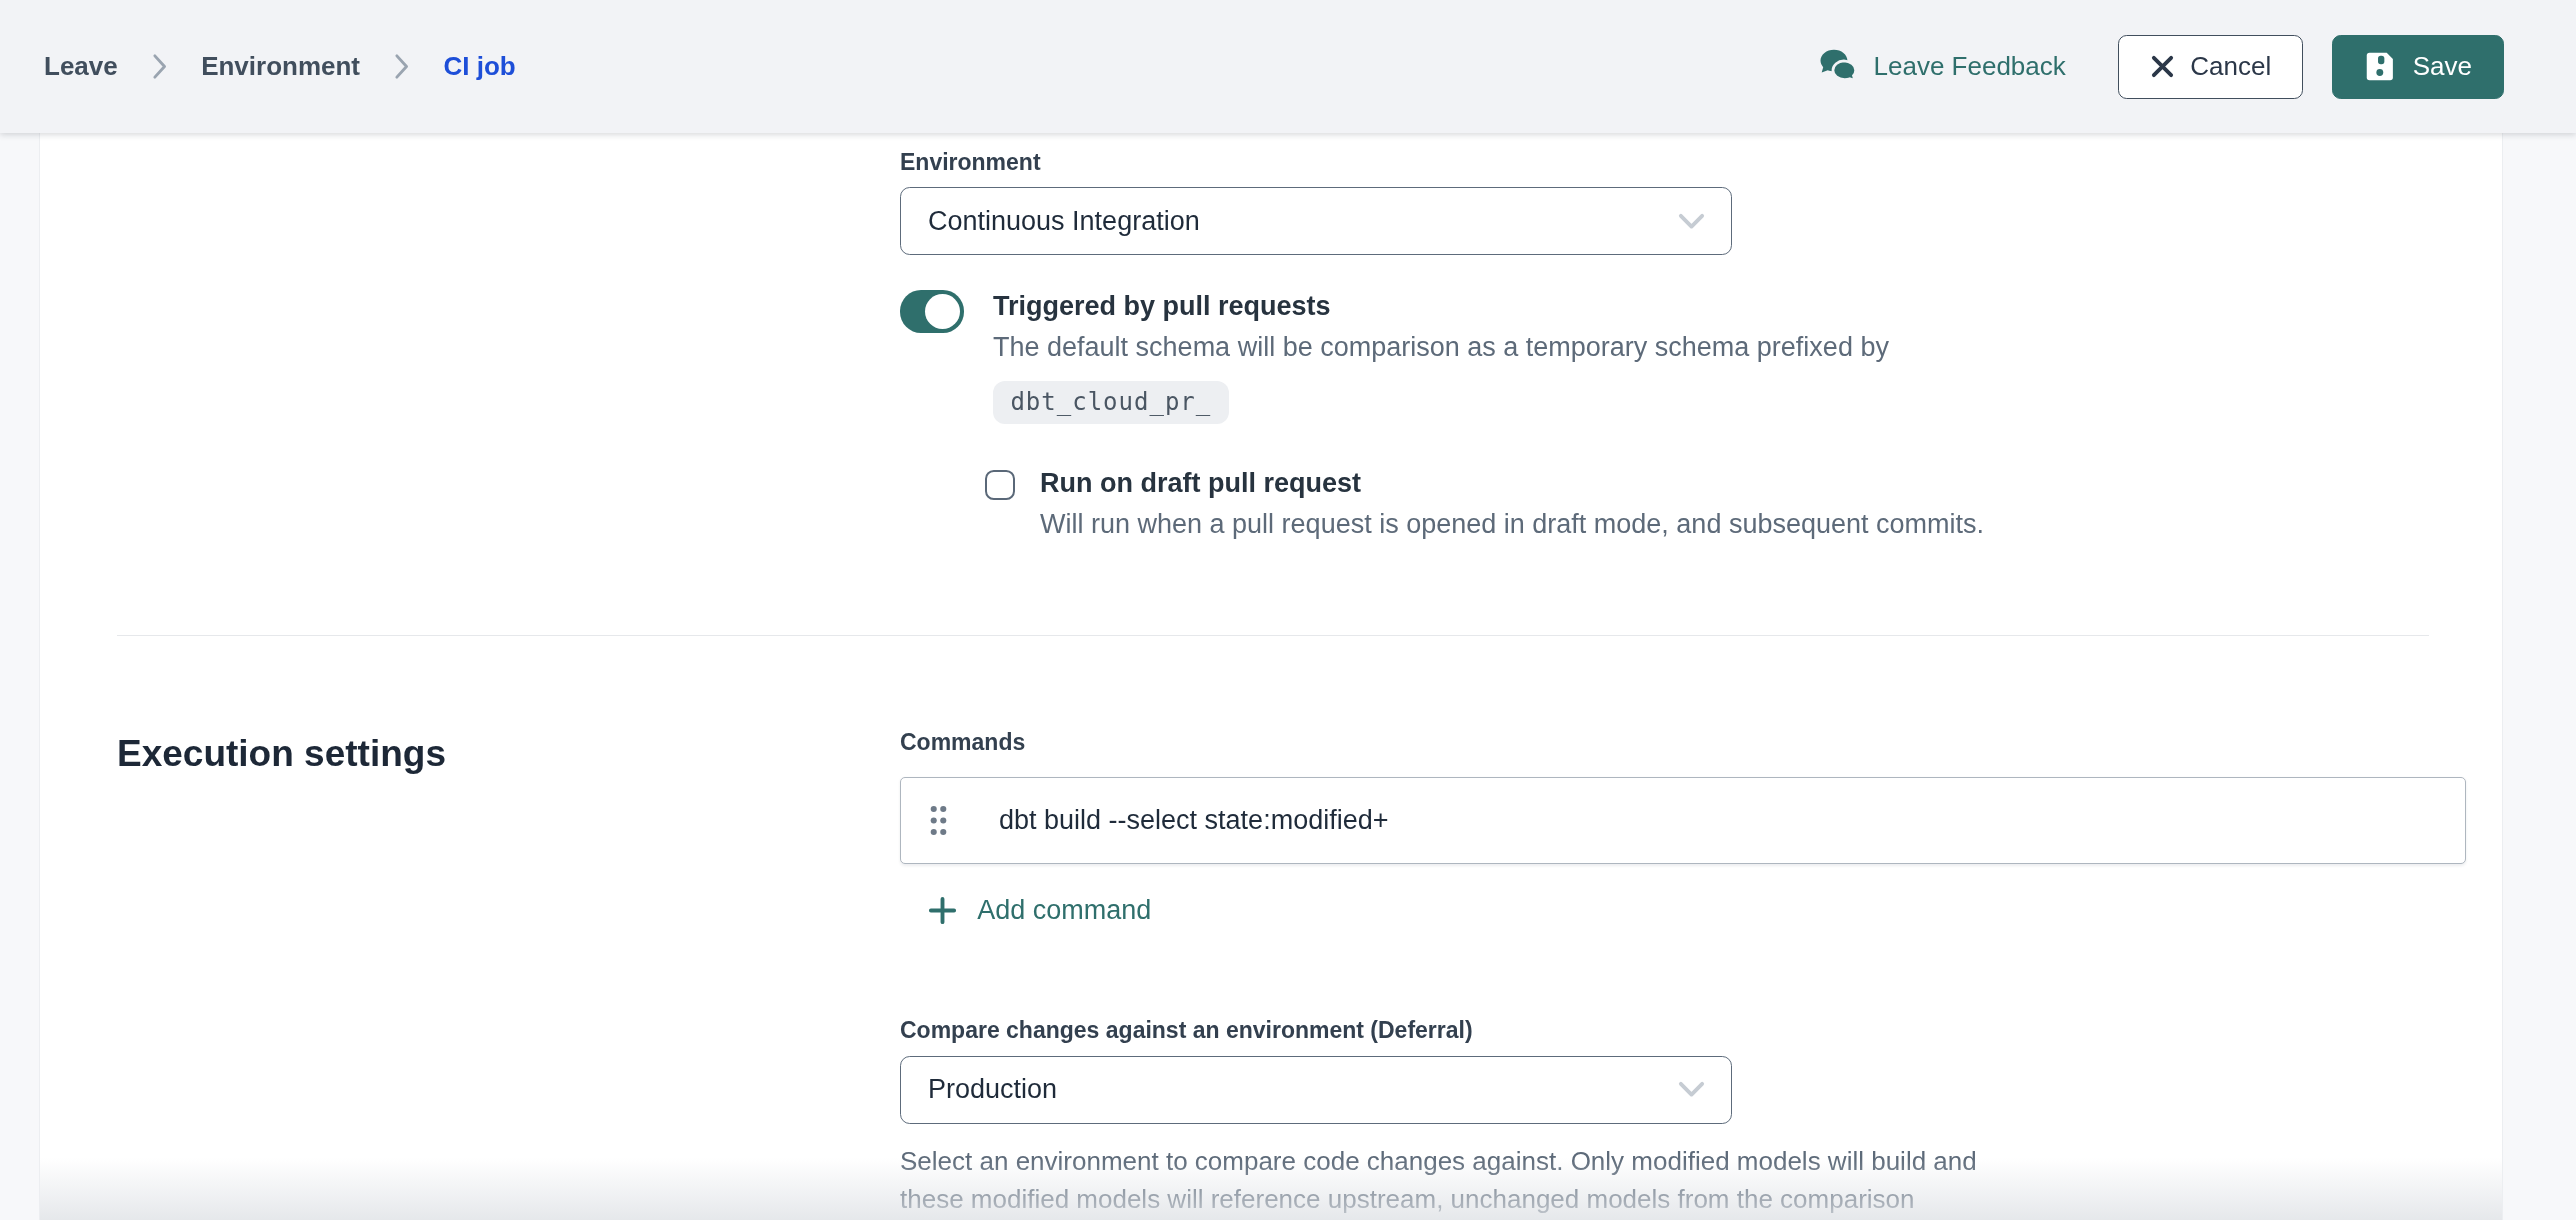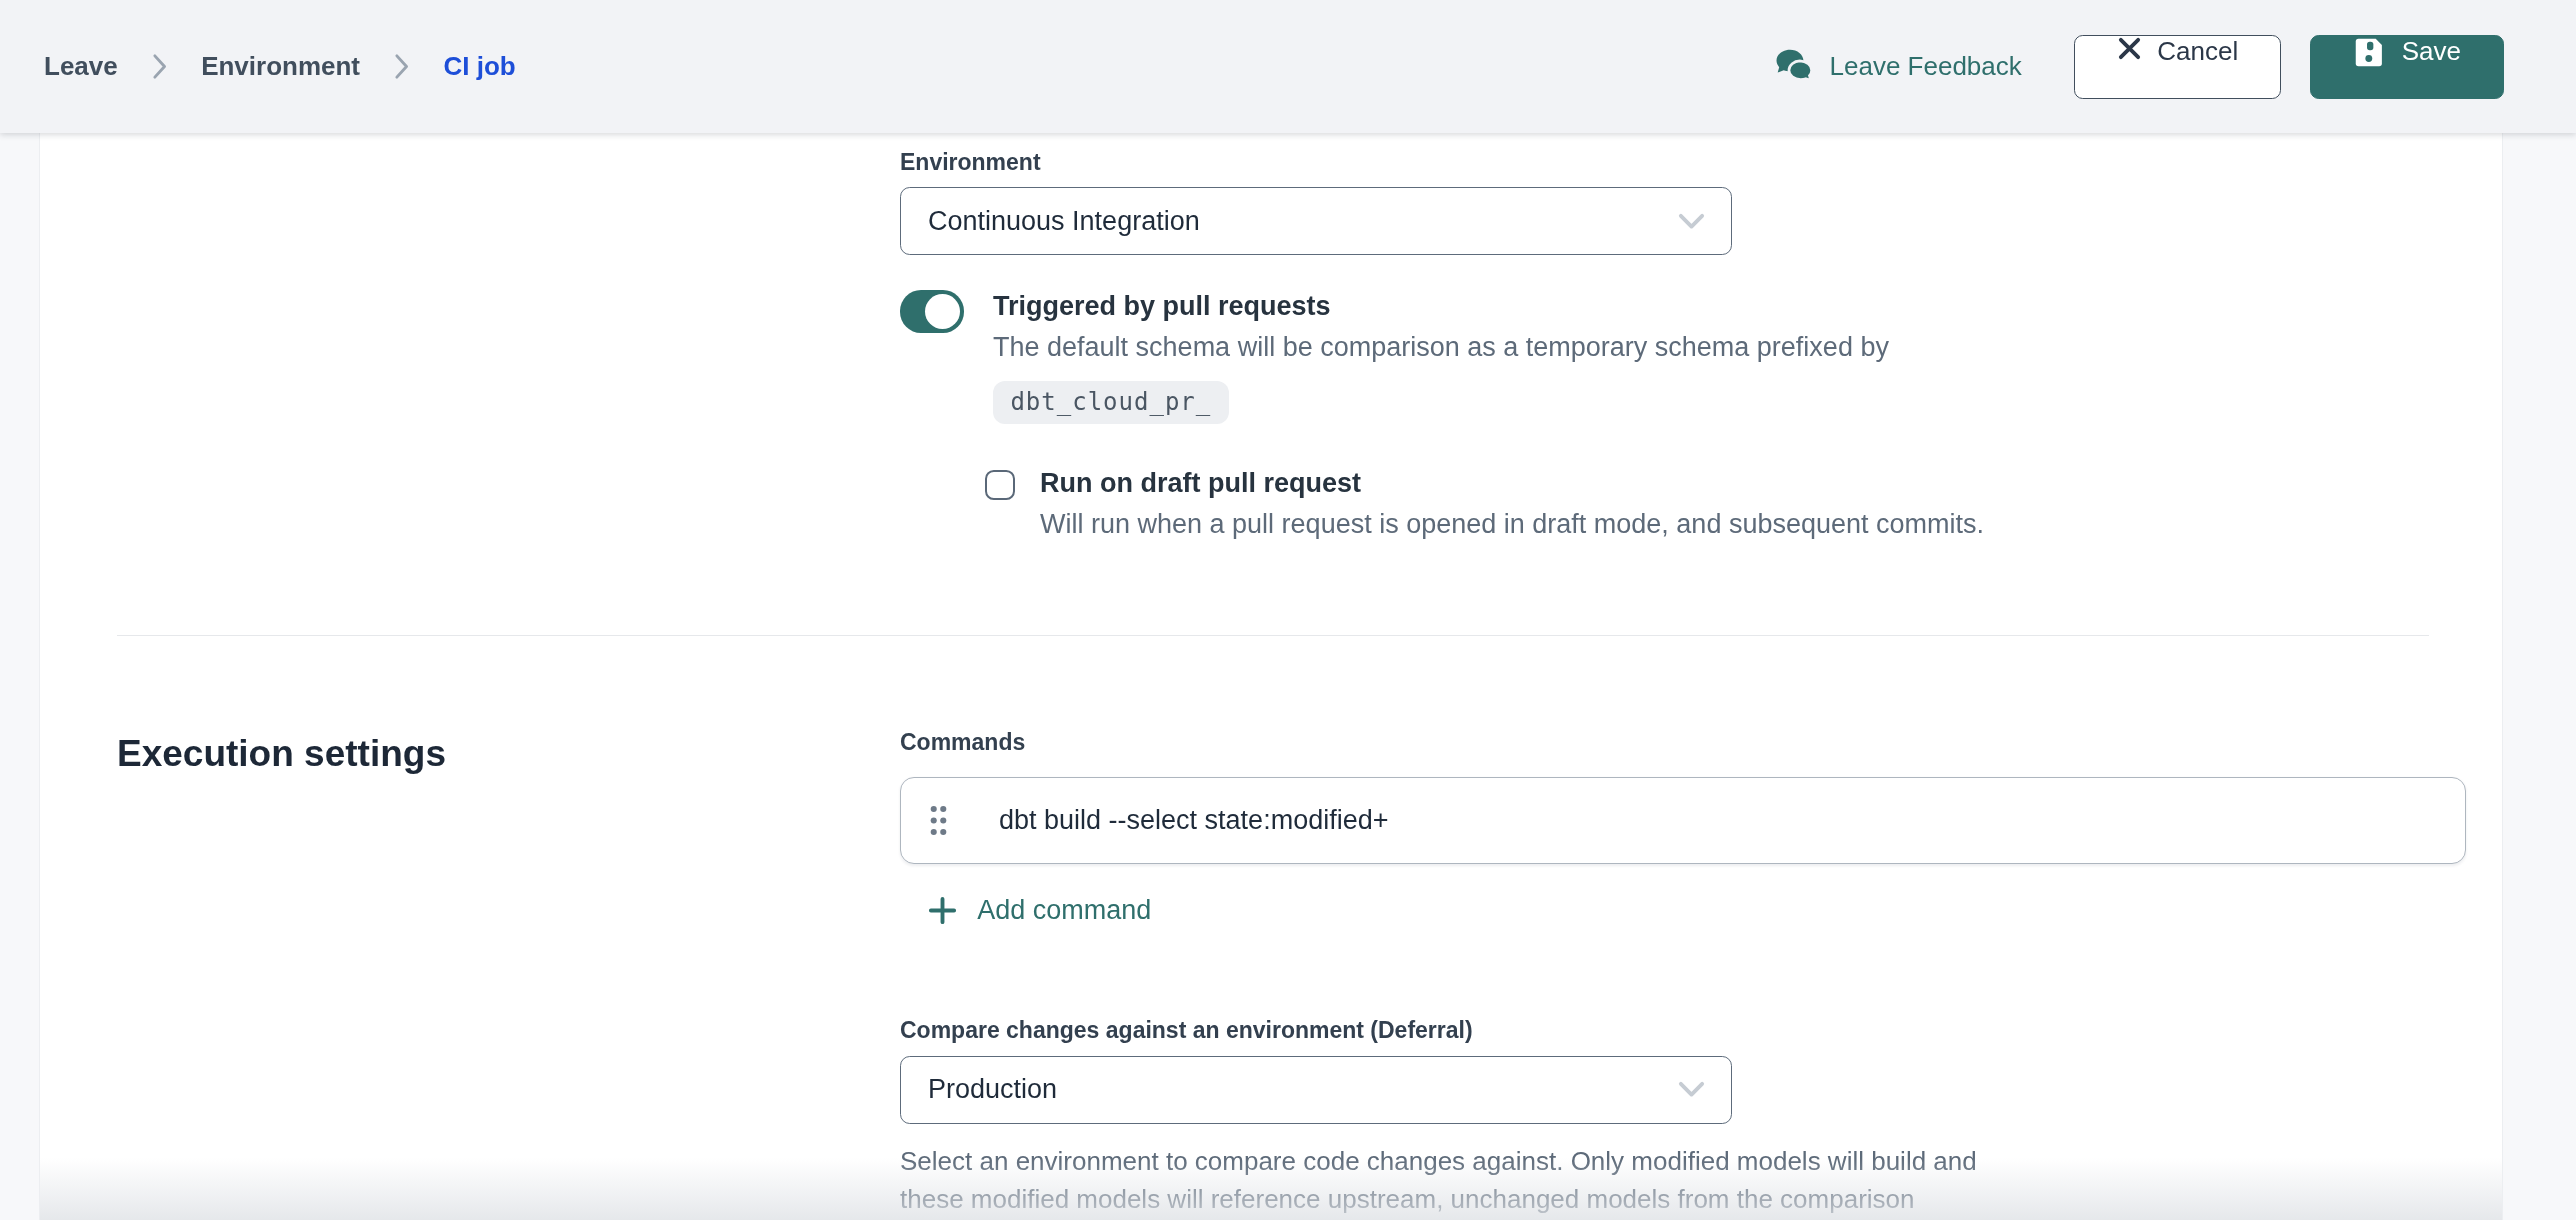--- a/index.html
+++ b/index.html
@@ -25,22 +25,22 @@
   .crumb { color: #414e5d; font-weight: 600; cursor: pointer; }
   .crumb.current { color: #1d4ed8; font-weight: 700; cursor: default; }
   .crumb-sep { flex: none; display: block; }
   .actions { display: flex; align-items: center; }
   .feedback {
     display: flex; align-items: center; gap: 14.5px;
     color: #2f6f6c; font-size: 26px; cursor: pointer;
   }
   .btn {
     height: 64px; border-radius: 8.7px;
-    display: flex; gap: 15.5px;
-    font-size: 26px; padding: 0 42px; cursor: pointer;
+    display: flex; align-items: center; gap: 15.5px;
+    font-size: 26px; padding: 0 31px; cursor: pointer;
     font-family: "Liberation Sans", sans-serif;
   }
   .btn.cancel { background: #ffffff; border: 1.9px solid #414e5d; color: #2b3748; margin-left: 52px; }
   .btn.save   { background: #2f6f6c; border: 1.9px solid #2f6f6c; color: #ffffff; margin-left: 29px; }
   
   .main { display: flex; flex: 1; background: #f7f8fa; min-height: 0; }
   .gutter { flex: none; }
   .gutter.left  { width: 39px; }
   .gutter.right { width: 73px; }
   .content {
@@ -80,21 +80,21 @@
   .checkbox-row { margin-top: 41px; margin-left: 85px; display: flex; gap: 25px; }
   .checkbox {
     width: 30px; height: 30px; flex: none; margin-top: 4.8px;
     border: 2.9px solid #5a6878; border-radius: 8.7px; background: #fff; cursor: pointer;
   }
   .divider { border: none; border-top: 1px solid #e6e8eb; margin: 0 73px 0 77px; }
   .section-exec { padding-top: 93px; padding-bottom: 39px; }
   .section-heading { font-size: 37px; font-weight: 700; color: #1d2837; margin: 3.9px 0 0 0; }
   .command-row {
     width: 1566px; height: 87px; margin-top: 21px;
-    border: 1.9px solid #aeb6bf; border-radius: 14px; background: #fff;
+    border: 1.9px solid #aeb6bf; border-radius: 5px; background: #fff;
     display: flex; align-items: center; gap: 50px; padding: 0 27px;
     font-size: 27px; color: #1f2b3a;
     box-shadow: 0 1.9px 2.9px rgba(31,43,58,.08);
     cursor: text;
   }
   .drag-handle { flex: none; display: flex; cursor: grab; }
   .add-command {
     display: inline-flex; align-items: center; gap: 19.3px;
     margin: 31px 0 0 27px; color: #2f6f6c; font-size: 27px; cursor: pointer;
   }

